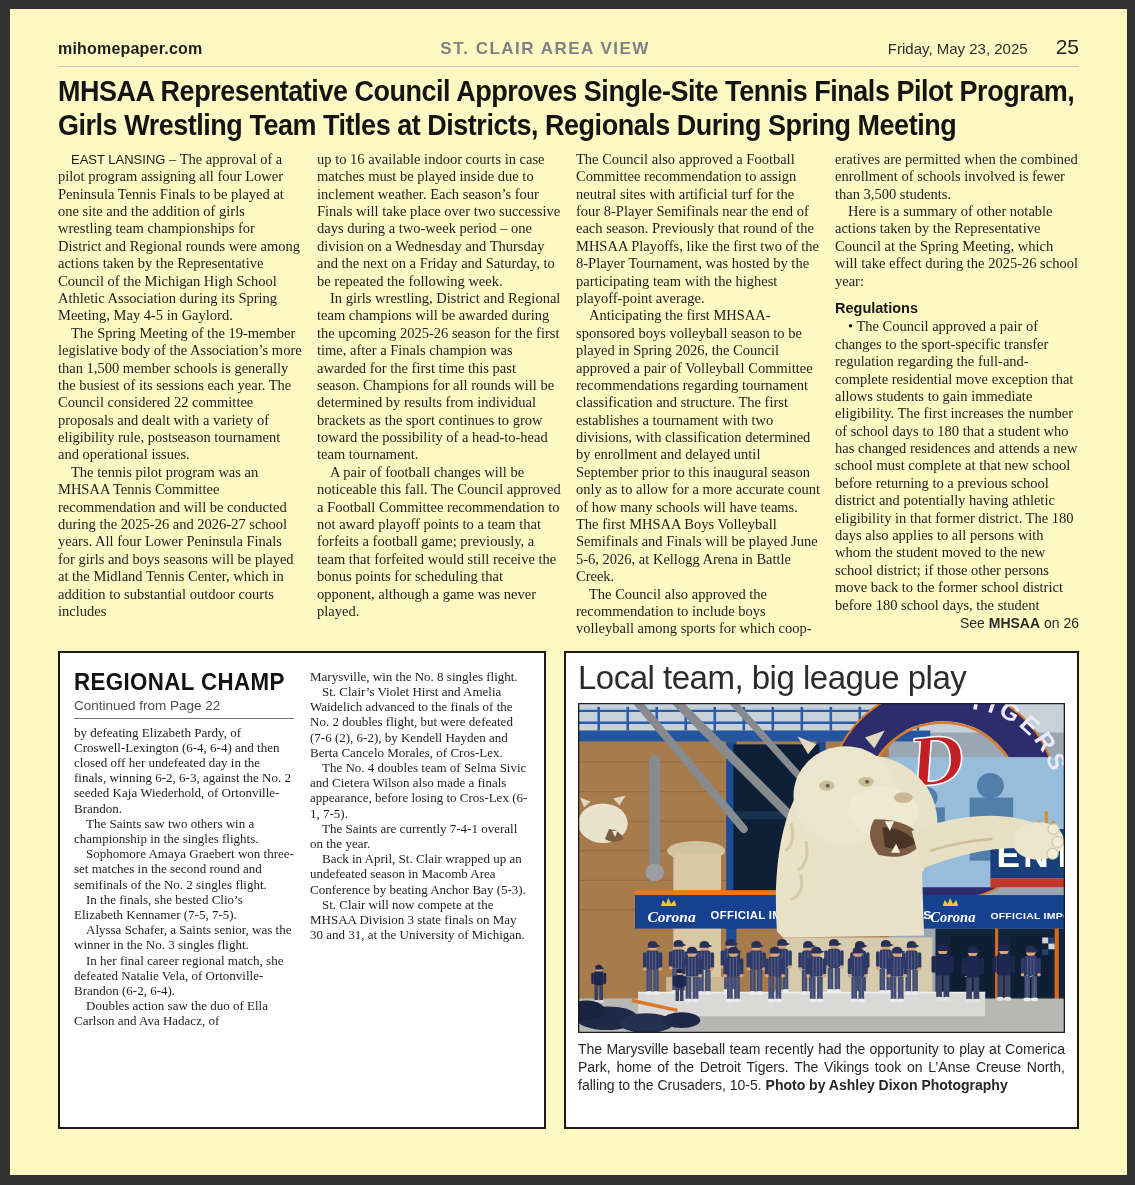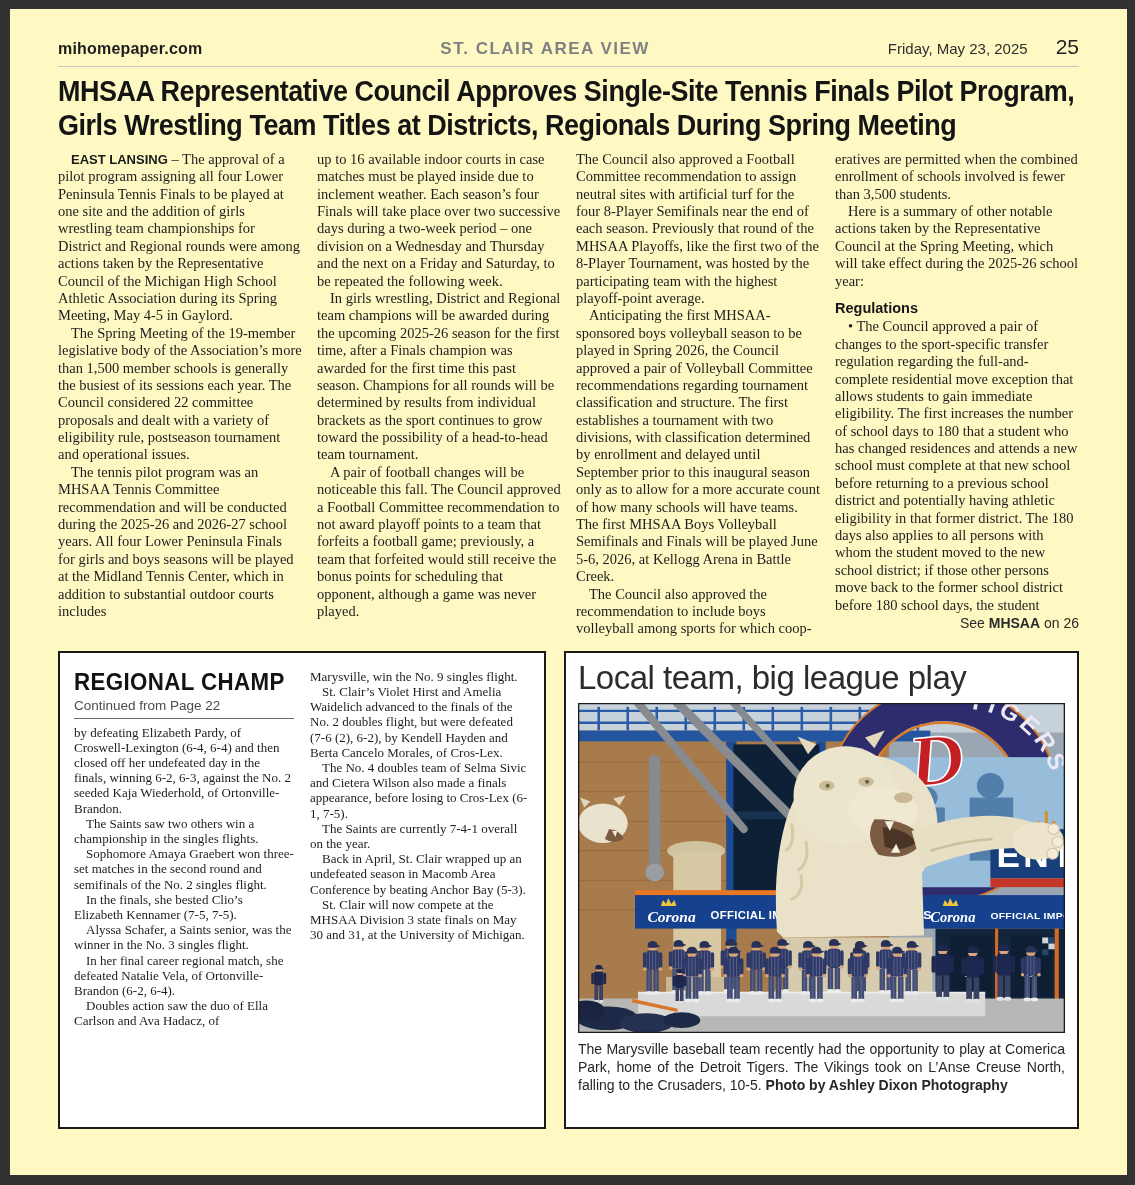--- a/index.html
+++ b/index.html
@@ -26,21 +26,21 @@
   .hdr-rule{border:none;border-top:1px solid #c8c8c8;margin:7px 0 0 0;}
   
   .headline{margin-top:8px;font-family:"Liberation Sans",sans-serif;font-weight:700;
     font-size:29px;line-height:1.17;color:#141414;letter-spacing:-.5px;}
   .headline .hl{display:inline-block;transform:scaleX(.93);transform-origin:0 50%;white-space:nowrap;}
   
   .cols{display:flex;gap:15px;margin-top:8px;height:500px;overflow:hidden;}
   .col{flex:1;font-size:14.5px;line-height:1.2;color:#1d1d1d;}
   .col p{margin:0;text-indent:13px;}
   .col p.cont{text-indent:0;}
-  .dateline{font-family:"Liberation Sans",sans-serif;font-weight:700;font-size:13px;color:#191919;}
+  .dateline{font-family:"Liberation Sans",sans-serif;font-weight:400;font-size:13px;color:#191919;}
   .subhead{font-family:"Liberation Sans",sans-serif;font-weight:700;font-size:14.5px;
     margin:10px 0 1px 0 !important;text-indent:0 !important;color:#161616;}
   .see-line{text-align:right;font-family:"Liberation Sans",sans-serif;font-size:14px;color:#2a2a2a;margin-top:1px;}
   .see-line b{font-weight:700;}
   
   .boxrow{display:flex;gap:18px;margin-top:0;}
   .box{border:2px solid #1a1a1a;box-sizing:border-box;background:#fff;}
   .box-rc{width:488px;height:478px;padding:16px 14px;}
   .rc-cols{display:flex;gap:16px;height:100%;overflow:hidden;}
   .rc-col{width:50%;font-size:13px;line-height:1.17;color:#1d1d1d;}
@@ -114,21 +114,21 @@
             <p class="cont">by defeating Elizabeth Pardy, of Croswell-Lexington (6-4, 6-4) and then closed off her undefeated day in the finals, winning 6-2, 6-3, against the No. 2 seeded Kaja Wiederhold, of Ortonville-Brandon.</p>
             <p>The Saints saw two others win a championship in the singles flights.</p>
             <p>Sophomore Amaya Graebert won three-set matches in the second round and semifinals of the No. 2 singles flight.</p>
             <p>In the finals, she bested Clio’s Elizabeth Kennamer (7-5, 7-5).</p>
             <p>Alyssa Schafer, a Saints senior, was the winner in the No. 3 singles flight.</p>
             <p>In her final career regional match, she defeated Natalie Vela, of Ortonville-Brandon (6-2, 6-4).</p>
             <p>Doubles action saw the duo of Ella Carlson and Ava Hadacz, of</p>
           </div>
         </div>
         <div class="rc-col">
-          <p class="cont">Marysville, win the No. 9 singles flight.</p>
+          <p class="cont">Marysville, win the No. 8 singles flight.</p>
           <p>St. Clair’s Violet Hirst and Amelia Waidelich advanced to the finals of the No. 2 doubles flight, but were defeated (7-6 (2), 6-2), by Kendell Hayden and Berta Cancelo Morales, of Cros-Lex.</p>
           <p>The No. 4 doubles team of Selma Sivic and Cietera Wilson also made a finals appearance, before losing to Cros-Lex (6-1, 7-5).</p>
           <p>The Saints are currently 7-4-1 overall on the year.</p>
           <p>Back in April, St. Clair wrapped up an undefeated season in Macomb Area Conference by beating Anchor Bay (5-3).</p>
           <p>St. Clair will now compete at the MHSAA Division 3 state finals on May 30 and 31, at the University of Michigan.</p>
         </div>
       </div>
     </div>
 
     <div class="box box-photo">

